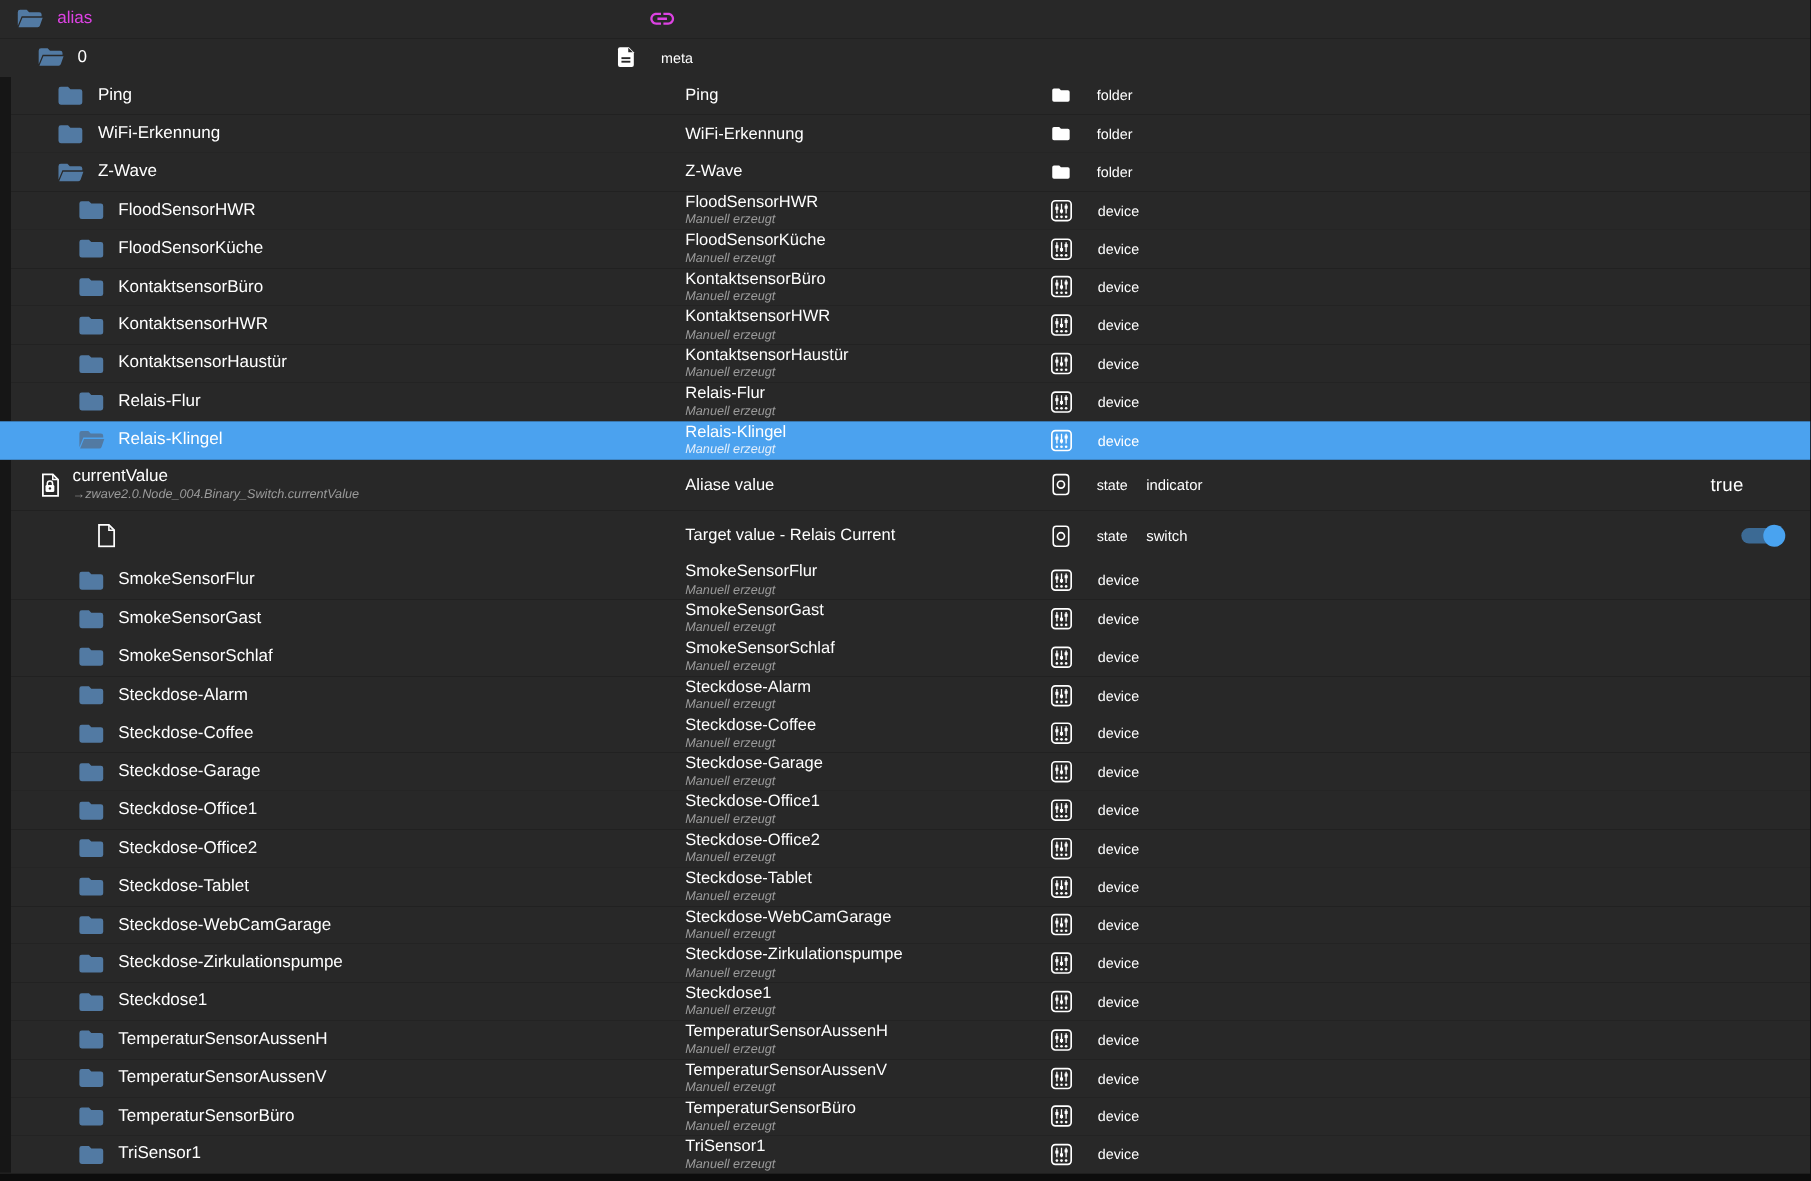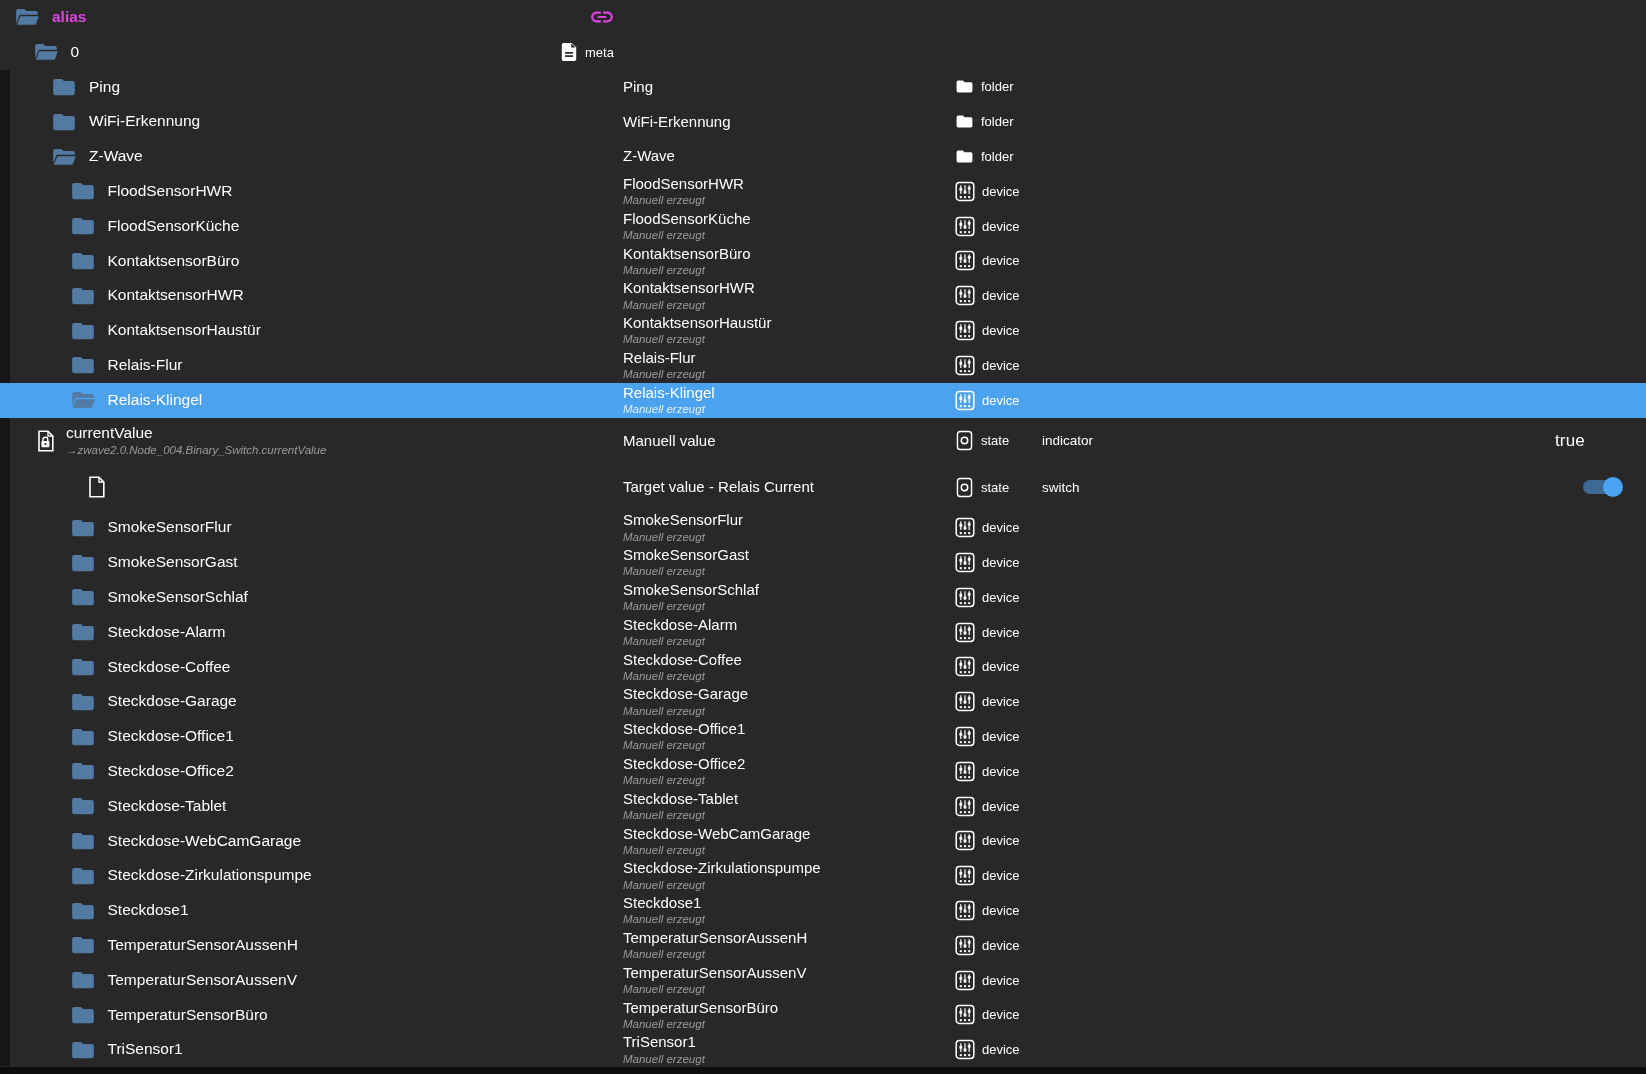--- a/index.html
+++ b/index.html
@@ -11,29 +11,29 @@
   body{font-family:"Liberation Sans", sans-serif; -webkit-font-smoothing:antialiased;}
   #app{position:relative;width:1646px;height:1074px;overflow:hidden;background:var(--page);}
   #rows{position:absolute;left:0;top:0;width:1646px;}
   .row{display:flex;align-items:center;height:34.8px;background:var(--bg);position:relative;}
   .row.tall{height:46.4px;}
   .row.sel{background:var(--sel);z-index:2;}
   .cell{box-sizing:border-box;flex:none;display:flex;align-items:center;}
   .cell.tree{width:560px;gap:12px;}
   .cell.name{width:395px;padding-left:28px;gap:8px;}
   .icon-slot{width:27px;flex:none;display:flex;align-items:center;}
-  .cell.type{width:87px;gap:7px;}
+  .cell.type{width:87px;gap:23px;}
   .cell.role{width:138px;}
   .cell.value{flex:1 1 auto;justify-content:flex-end;padding-right:23px;}
   .lbl{display:flex;flex-direction:column;justify-content:center;line-height:1.08;}
   .t1{font-size:15px;color:var(--txt);white-space:nowrap;}
   .tree .t1{font-size:15.5px;}
   .t2{font-size:11.5px;font-style:italic;color:var(--sub);margin-top:2px;white-space:nowrap;}
   .row.sel .t2{color:var(--sub-sel);}
-  .accent{color:var(--magenta);font-weight:bold;}
+  .accent{color:var(--magenta);font-weight:normal;}
   .type-label{font-size:13px;color:var(--txt);}
   .role-label{font-size:13.5px;color:var(--txt);text-align:right;}
   .value-text{font-size:17px;color:var(--txt);margin-right:38px;letter-spacing:.2px;}
   .ic{display:block;flex:none;}
   .toggle{position:relative;width:44px;height:20px;cursor:pointer;}
   .toggle .track{position:absolute;left:4px;top:3px;width:36px;height:14px;border-radius:7px;background:var(--track);}
   .toggle .knob{position:absolute;right:0;top:0;width:20px;height:20px;border-radius:50%;background:var(--knob);}
   #strip{position:absolute;left:0;top:69.6px;width:10px;height:996.8px;background:var(--strip);z-index:1;}
 </style>
 </head>
@@ -455,21 +455,21 @@
             </svg>
           </span>
           <div class="lbl">
             <span class="t1">currentValue</span>
             <span class="t2">→zwave2.0.Node_004.Binary_Switch.currentValue</span>
           </div>
         </div>
         <div class="cell name">
           <span class="icon-slot"></span>
           <div class="lbl">
-            <span class="t1">Manuell value</span>
+            <span class="t1">Aliase value</span>
           </div>
         </div>
         <div class="cell type">
           <span class="icon-wrap">
             <svg class="ic" width="19" height="21" viewBox="0 0 20 21">
               <rect x="2.6" y="1" width="14.8" height="19" rx="3" fill="none" stroke="#ffffff" stroke-width="1.5"></rect>
               <circle cx="10" cy="10.5" r="3.4" fill="none" stroke="#ffffff" stroke-width="1.6"></circle>
             </svg>
           </span>
           <span class="type-label">state</span>

